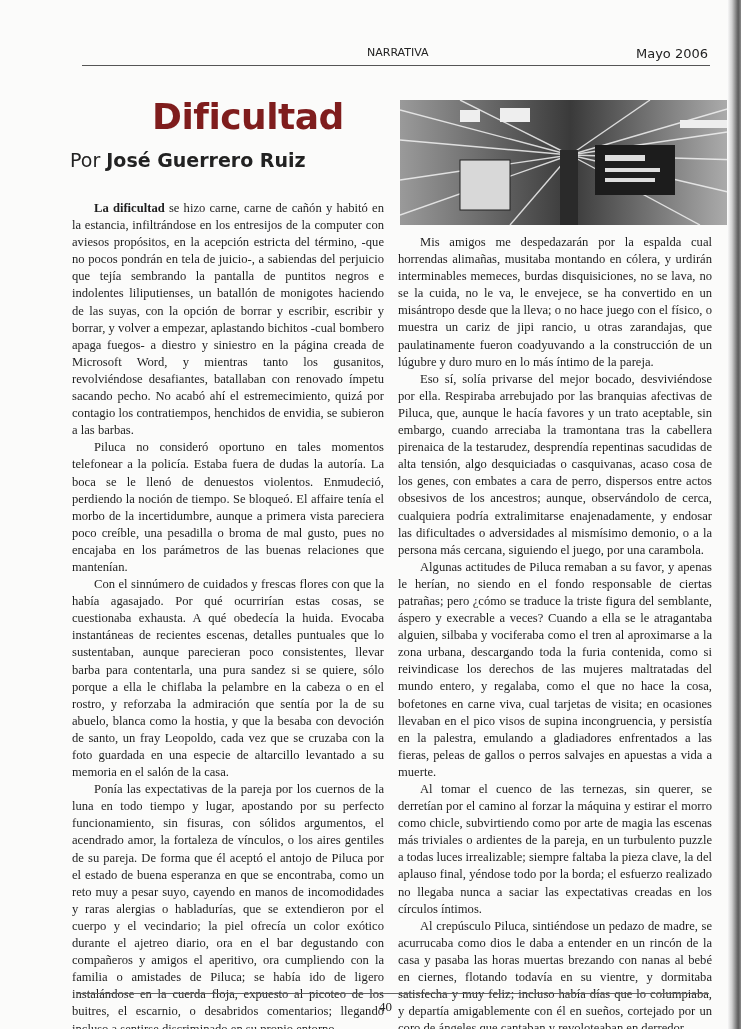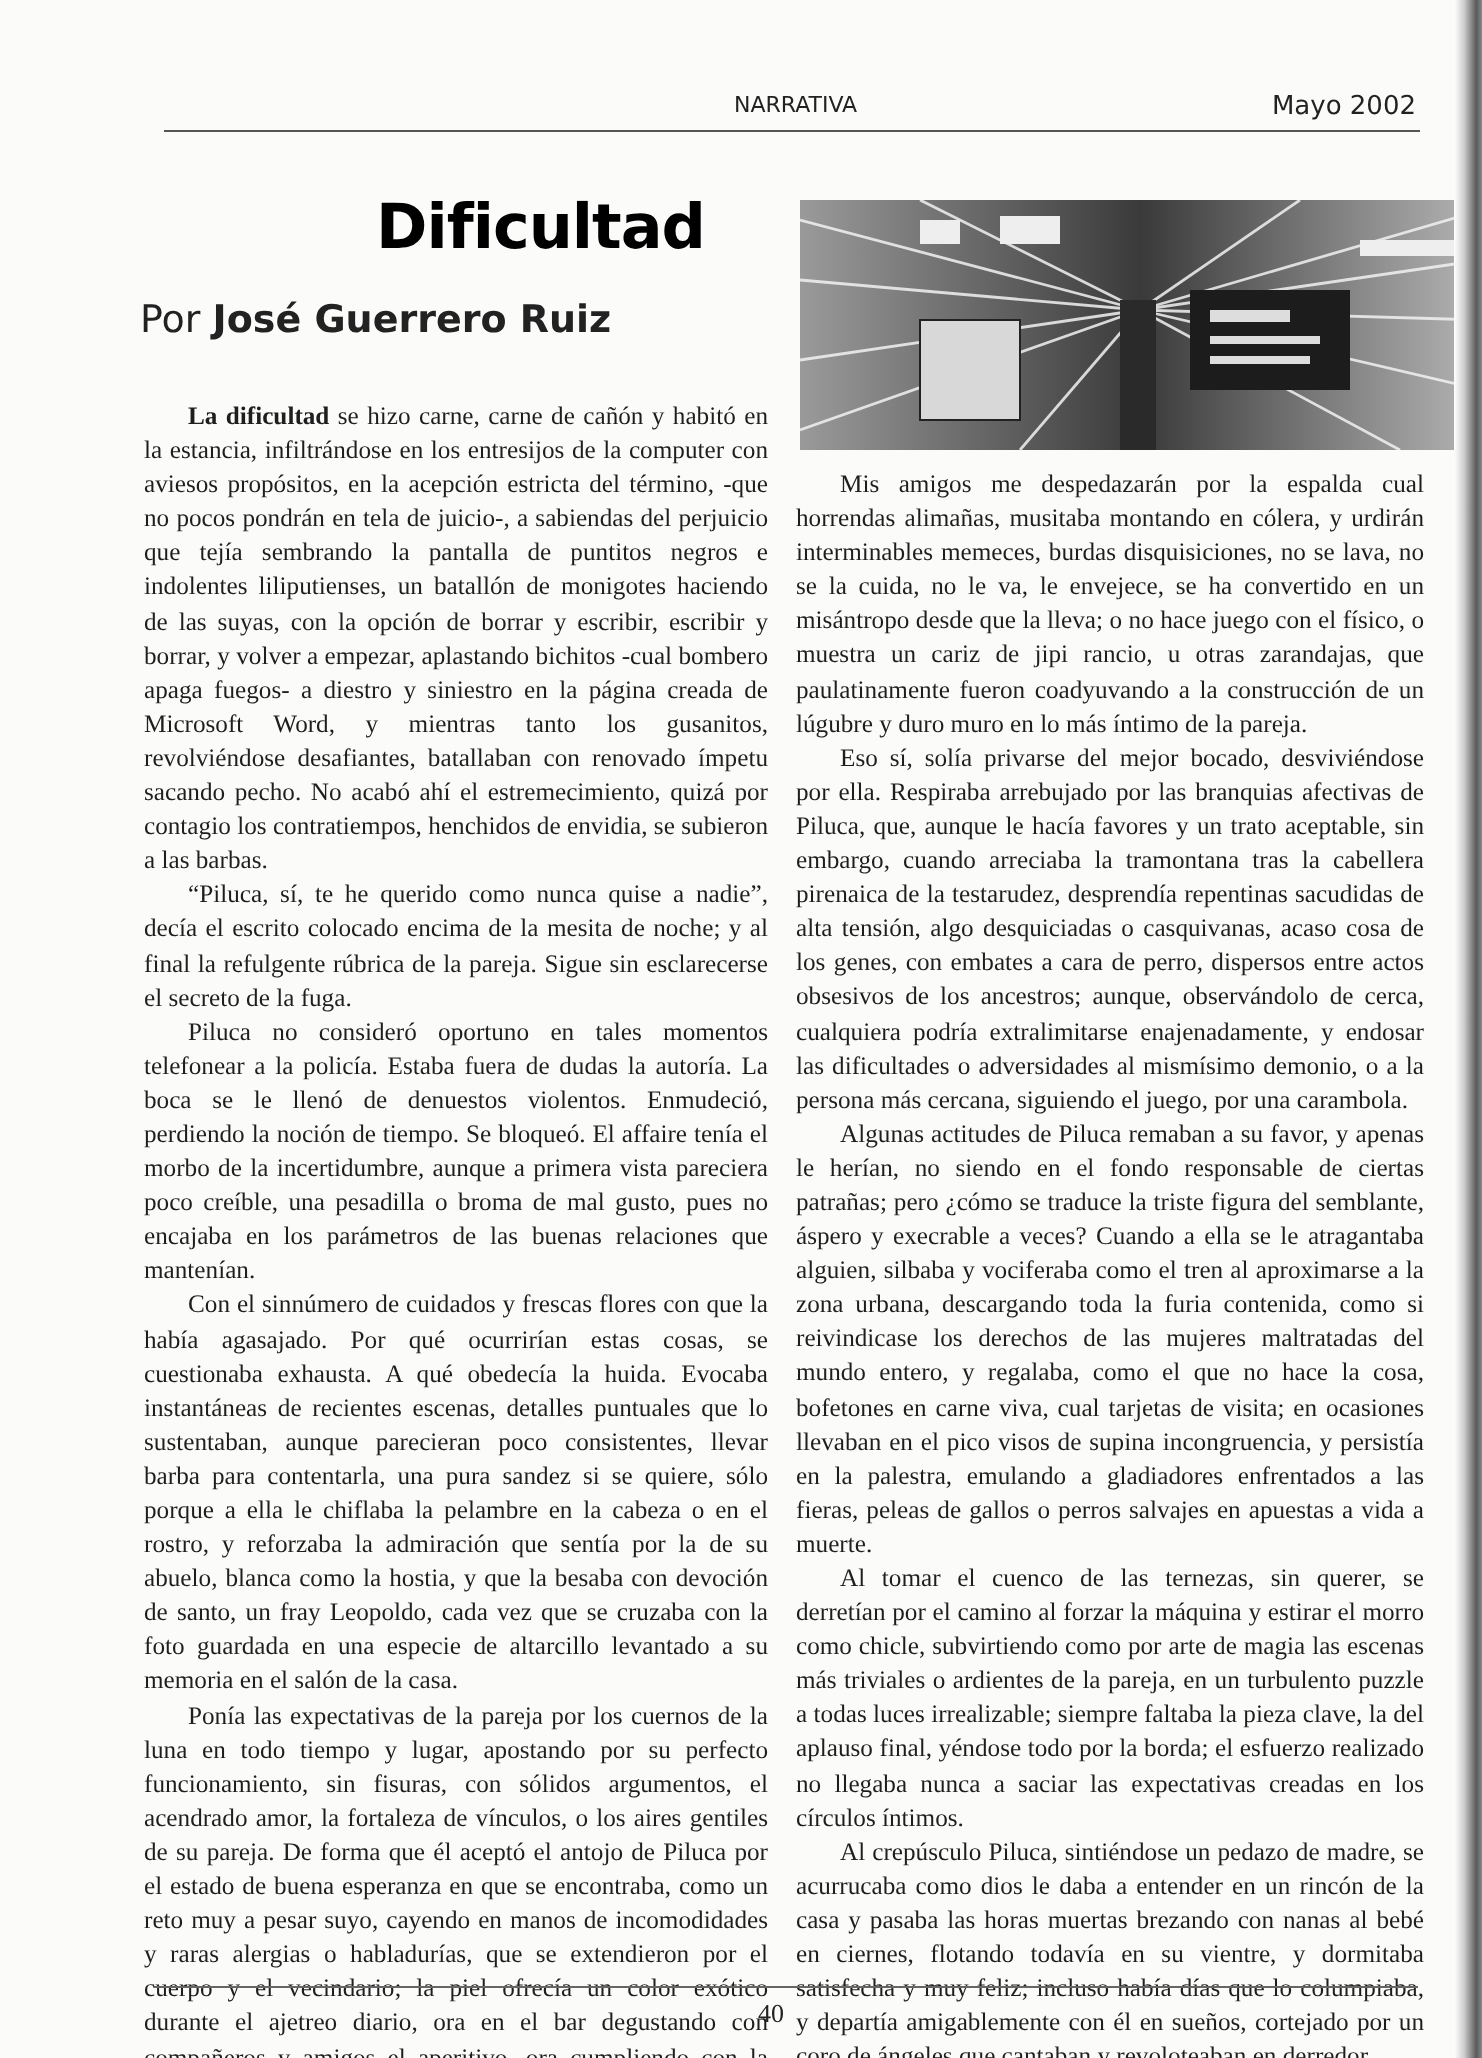--- a/index.html
+++ b/index.html
@@ -34,21 +34,21 @@
     position: absolute; right: 0; top: 18px;
     font-family: "DejaVu Sans", sans-serif; font-size: 13px; color: #222;
   }
   .header-rule {
     position: absolute; left: 82px; top: 65px; width: 628px; height: 1px;
     background: #555;
   }
   .title {
     position: absolute; left: 152px; top: 96px;
     font-family: "DejaVu Sans", sans-serif; font-weight: bold;
-    font-size: 31px; letter-spacing: -0.5px; color: #000000; margin-left: 36px;
+    font-size: 36px; letter-spacing: -0.5px; color: #7f1d1d;
   }
   .byline {
     position: absolute; left: 70px; top: 149px;
     font-family: "DejaVu Sans", sans-serif; font-size: 19px; color: #222;
   }
   .byline b { font-weight: bold; }
   .hero-image {
     position: absolute; left: 400px; top: 100px; width: 341px; height: 125px;
     overflow: hidden; background: #888;
   }
@@ -67,21 +67,21 @@
   .page-number {
     position: absolute; left: 0; width: 771px; top: 999px; text-align: center;
     font-size: 13px; color: #222;
   }
 </style>
 </head>
 <body>
 
 <div class="header">
   <div class="section-label">NARRATIVA</div>
-  <div class="issue-date">Mayo 2002</div>
+  <div class="issue-date">Mayo 2006</div>
 </div>
 <div class="header-rule"></div>
 
 <div class="title">Dificultad</div>
 <div class="byline"><span>Por </span><b>José Guerrero Ruiz</b></div>
 
 <div class="hero-image">
   <svg width="341" height="125" viewBox="0 0 341 125">
     <defs>
       <linearGradient id="bg" x1="0" x2="1" y1="0" y2="0">
@@ -116,21 +116,20 @@
     <g fill="#eee">
         <rect x="60" y="10" width="20" height="12"></rect>
         <rect x="100" y="8" width="30" height="14"></rect>
         <rect x="280" y="20" width="50" height="8"></rect>
       </g>
   </svg>
 </div>
 
 <div class="column col-left">
   <p><span class="lead-bold">La dificultad</span><span> se hizo carne, carne de cañón y habitó en la estancia, infiltrándose en los entresijos de la computer con aviesos propósitos, en la acepción estricta del término, -que no pocos pondrán en tela de juicio-, a sabiendas del perjuicio que tejía sembrando la pantalla de puntitos negros e indolentes liliputienses, un batallón de monigotes haciendo de las suyas, con la opción de borrar y escribir, escribir y borrar, y volver a empezar, aplastando bichitos -cual bombero apaga fuegos- a diestro y siniestro en la página creada de Microsoft Word, y mientras tanto los gusanitos, revolviéndose desafiantes, batallaban con renovado ímpetu sacando pecho. No acabó ahí el estremecimiento, quizá por contagio los contratiempos, henchidos de envidia, se subieron a las barbas.</span></p>
-  <p>“Piluca, sí, te he querido como nunca quise a nadie”, decía el escrito colocado encima de la mesita de noche; y al final la refulgente rúbrica de la pareja. Sigue sin esclarecerse el secreto de la fuga.</p>
   <p>Piluca no consideró oportuno en tales momentos telefonear a la policía. Estaba fuera de dudas la autoría. La boca se le llenó de denuestos violentos. Enmudeció, perdiendo la noción de tiempo. Se bloqueó. El affaire tenía el morbo de la incertidumbre, aunque a primera vista pareciera poco creíble, una pesadilla o broma de mal gusto, pues no encajaba en los parámetros de las buenas relaciones que mantenían.</p>
   <p>Con el sinnúmero de cuidados y frescas flores con que la había agasajado. Por qué ocurrirían estas cosas, se cuestionaba exhausta. A qué obedecía la huida. Evocaba instantáneas de recientes escenas, detalles puntuales que lo sustentaban, aunque parecieran poco consistentes, llevar barba para contentarla, una pura sandez si se quiere, sólo porque a ella le chiflaba la pelambre en la cabeza o en el rostro, y reforzaba la admiración que sentía por la de su abuelo, blanca como la hostia, y que la besaba con devoción de santo, un fray Leopoldo, cada vez que se cruzaba con la foto guardada en una especie de altarcillo levantado a su memoria en el salón de la casa.</p>
   <p>Ponía las expectativas de la pareja por los cuernos de la luna en todo tiempo y lugar, apostando por su perfecto funcionamiento, sin fisuras, con sólidos argumentos, el acendrado amor, la fortaleza de vínculos, o los aires gentiles de su pareja. De forma que él aceptó el antojo de Piluca por el estado de buena esperanza en que se encontraba, como un reto muy a pesar suyo, cayendo en manos de incomodidades y raras alergias o habladurías, que se extendieron por el cuerpo y el vecindario; la piel ofrecía un color exótico durante el ajetreo diario, ora en el bar degustando con compañeros y amigos el aperitivo, ora cumpliendo con la familia o amistades de Piluca; se había ido de ligero instalándose en la cuerda floja, expuesto al picoteo de los buitres, el escarnio, o desabridos comentarios; llegando incluso a sentirse discriminado en su propio entorno.</p>
 </div>
 
 <div class="column col-right">
   <p>Mis amigos me despedazarán por la espalda cual horrendas alimañas, musitaba montando en cólera, y urdirán interminables memeces, burdas disquisiciones, no se lava, no se la cuida, no le va, le envejece, se ha convertido en un misántropo desde que la lleva; o no hace juego con el físico, o muestra un cariz de jipi rancio, u otras zarandajas, que paulatinamente fueron coadyuvando a la construcción de un lúgubre y duro muro en lo más íntimo de la pareja.</p>
   <p>Eso sí, solía privarse del mejor bocado, desviviéndose por ella. Respiraba arrebujado por las branquias afectivas de Piluca, que, aunque le hacía favores y un trato aceptable, sin embargo, cuando arreciaba la tramontana tras la cabellera pirenaica de la testarudez, desprendía repentinas sacudidas de alta tensión, algo desquiciadas o casquivanas, acaso cosa de los genes, con embates a cara de perro, dispersos entre actos obsesivos de los ancestros; aunque, observándolo de cerca, cualquiera podría extralimitarse enajenadamente, y endosar las dificultades o adversidades al mismísimo demonio, o a la persona más cercana, siguiendo el juego, por una carambola.</p>
   <p>Algunas actitudes de Piluca remaban a su favor, y apenas le herían, no siendo en el fondo responsable de ciertas patrañas; pero ¿cómo se traduce la triste figura del semblante, áspero y execrable a veces? Cuando a ella se le atragantaba alguien, silbaba y vociferaba como el tren al aproximarse a la zona urbana, descargando toda la furia contenida, como si reivindicase los derechos de las mujeres maltratadas del mundo entero, y regalaba, como el que no hace la cosa, bofetones en carne viva, cual tarjetas de visita; en ocasiones llevaban en el pico visos de supina incongruencia, y persistía en la palestra, emulando a gladiadores enfrentados a las fieras, peleas de gallos o perros salvajes en apuestas a vida a muerte.</p>
   <p>Al tomar el cuenco de las ternezas, sin querer, se derretían por el camino al forzar la máquina y estirar el morro como chicle, subvirtiendo como por arte de magia las escenas más triviales o ardientes de la pareja, en un turbulento puzzle a todas luces irrealizable; siempre faltaba la pieza clave, la del aplauso final, yéndose todo por la borda; el esfuerzo realizado no llegaba nunca a saciar las expectativas creadas en los círculos íntimos.</p>

